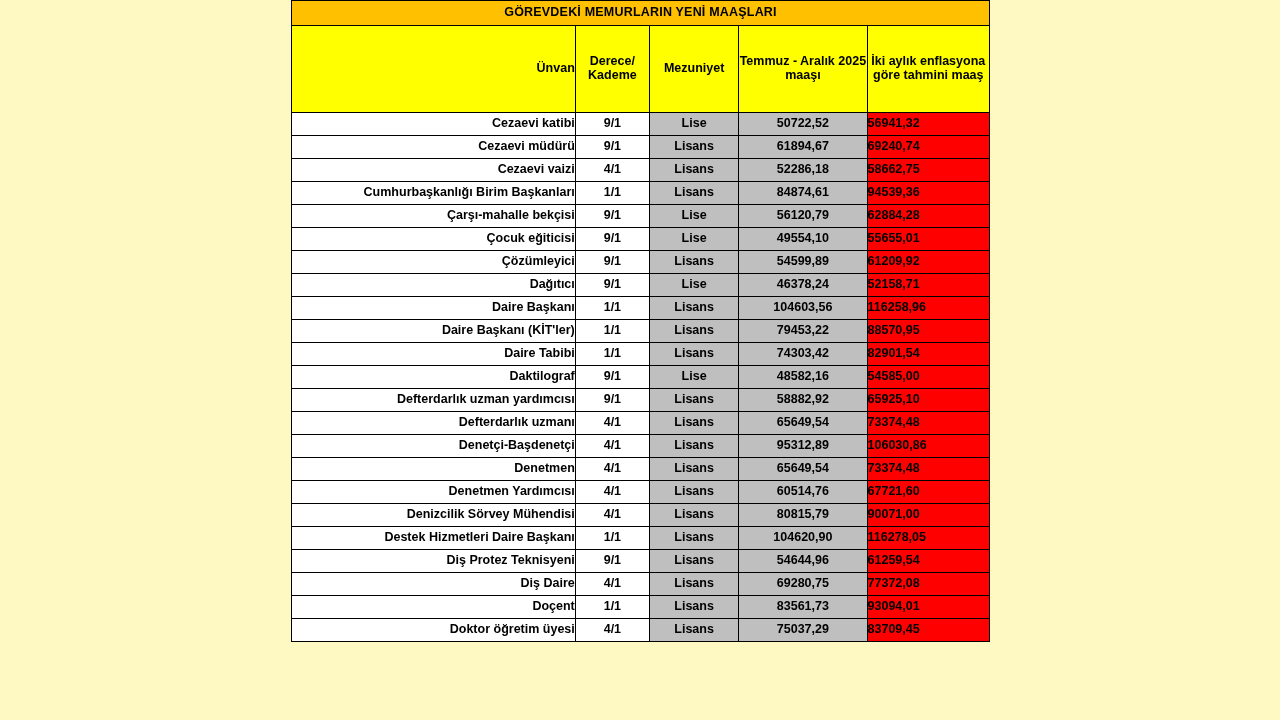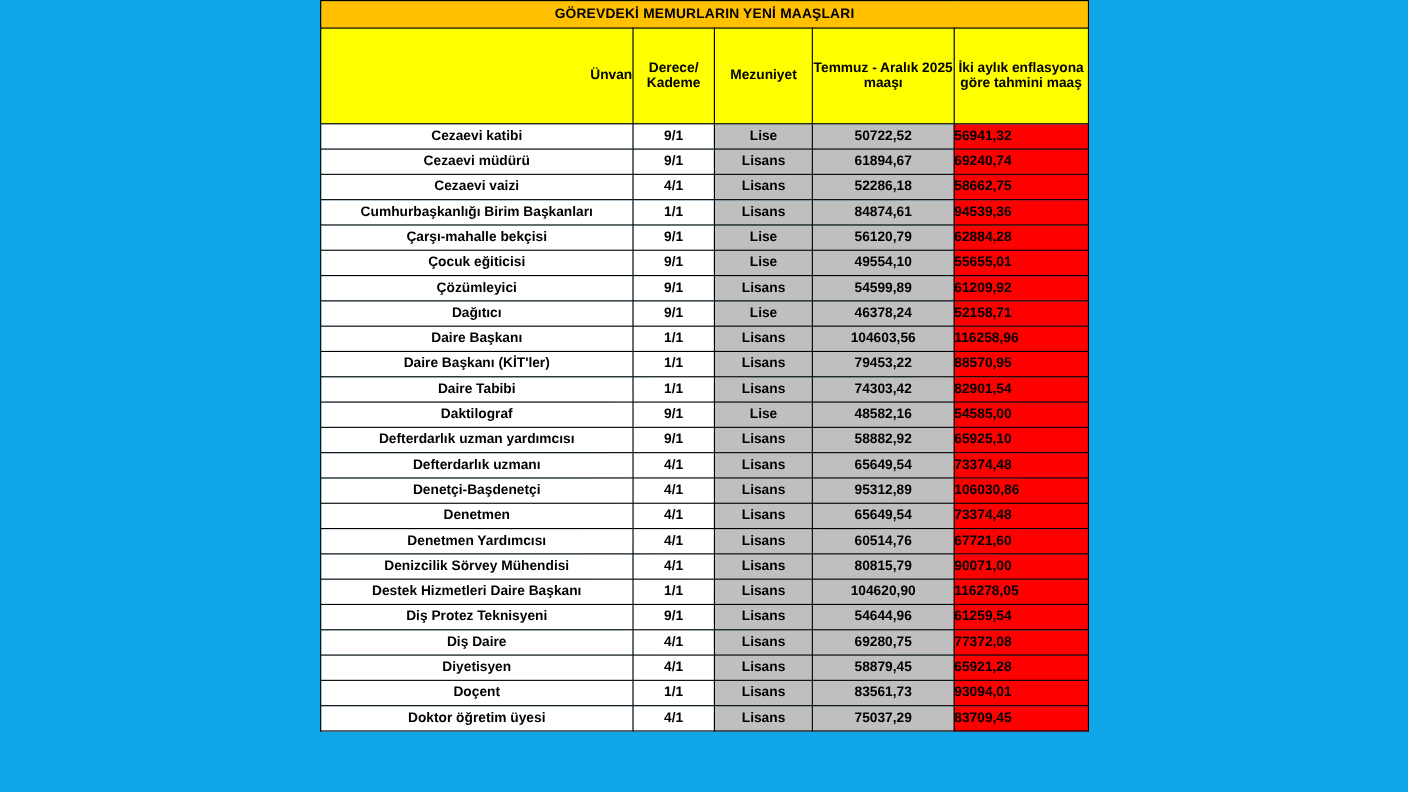--- a/index.html
+++ b/index.html
@@ -9,21 +9,21 @@
     width: 1280px;
     height: 720px;
     overflow: hidden;
     font-family: "Liberation Sans", sans-serif;
   }
 
   #page {
     position: relative;
     width: 1280px;
     height: 720px;
-    background: #0ea5e9;
+    background: #fef9c3;
   }
 
   
   .watermark {
     position: absolute;
     left: 430px;
     top: 150px;
     width: 560px;
     height: 540px;
     pointer-events: none;
@@ -78,21 +78,21 @@
     padding-left: 9px;
   }
   .hdr.red {
     background: #ffff00;
     margin-left: 21px;
   }
 
   
   .c-title {
     background: #ffffff;
-    text-align: center;
+    text-align: right;
     padding: 2px 0 2px 9px;
     height: 22px;
     font-size: 12.5px;
   }
   .c-derece {
     background: #ffffff;
     text-align: center;
     font-size: 12.5px;
   }
   .c-mez {
@@ -293,27 +293,20 @@
             <td class="c-tahmin">61259,54</td>
           </tr>
           <tr>
             <td class="c-title">Diş Daire</td>
             <td class="c-derece">4/1</td>
             <td class="c-mez">Lisans</td>
             <td class="c-maas">69280,75</td>
             <td class="c-tahmin">77372,08</td>
           </tr>
           <tr>
-            <td class="c-title">Diyetisyen</td>
-            <td class="c-derece">4/1</td>
-            <td class="c-mez">Lisans</td>
-            <td class="c-maas">58879,45</td>
-            <td class="c-tahmin">65921,28</td>
-          </tr>
-          <tr>
             <td class="c-title">Doçent</td>
             <td class="c-derece">1/1</td>
             <td class="c-mez">Lisans</td>
             <td class="c-maas">83561,73</td>
             <td class="c-tahmin">93094,01</td>
           </tr>
           <tr>
             <td class="c-title">Doktor öğretim üyesi</td>
             <td class="c-derece">4/1</td>
             <td class="c-mez">Lisans</td>

